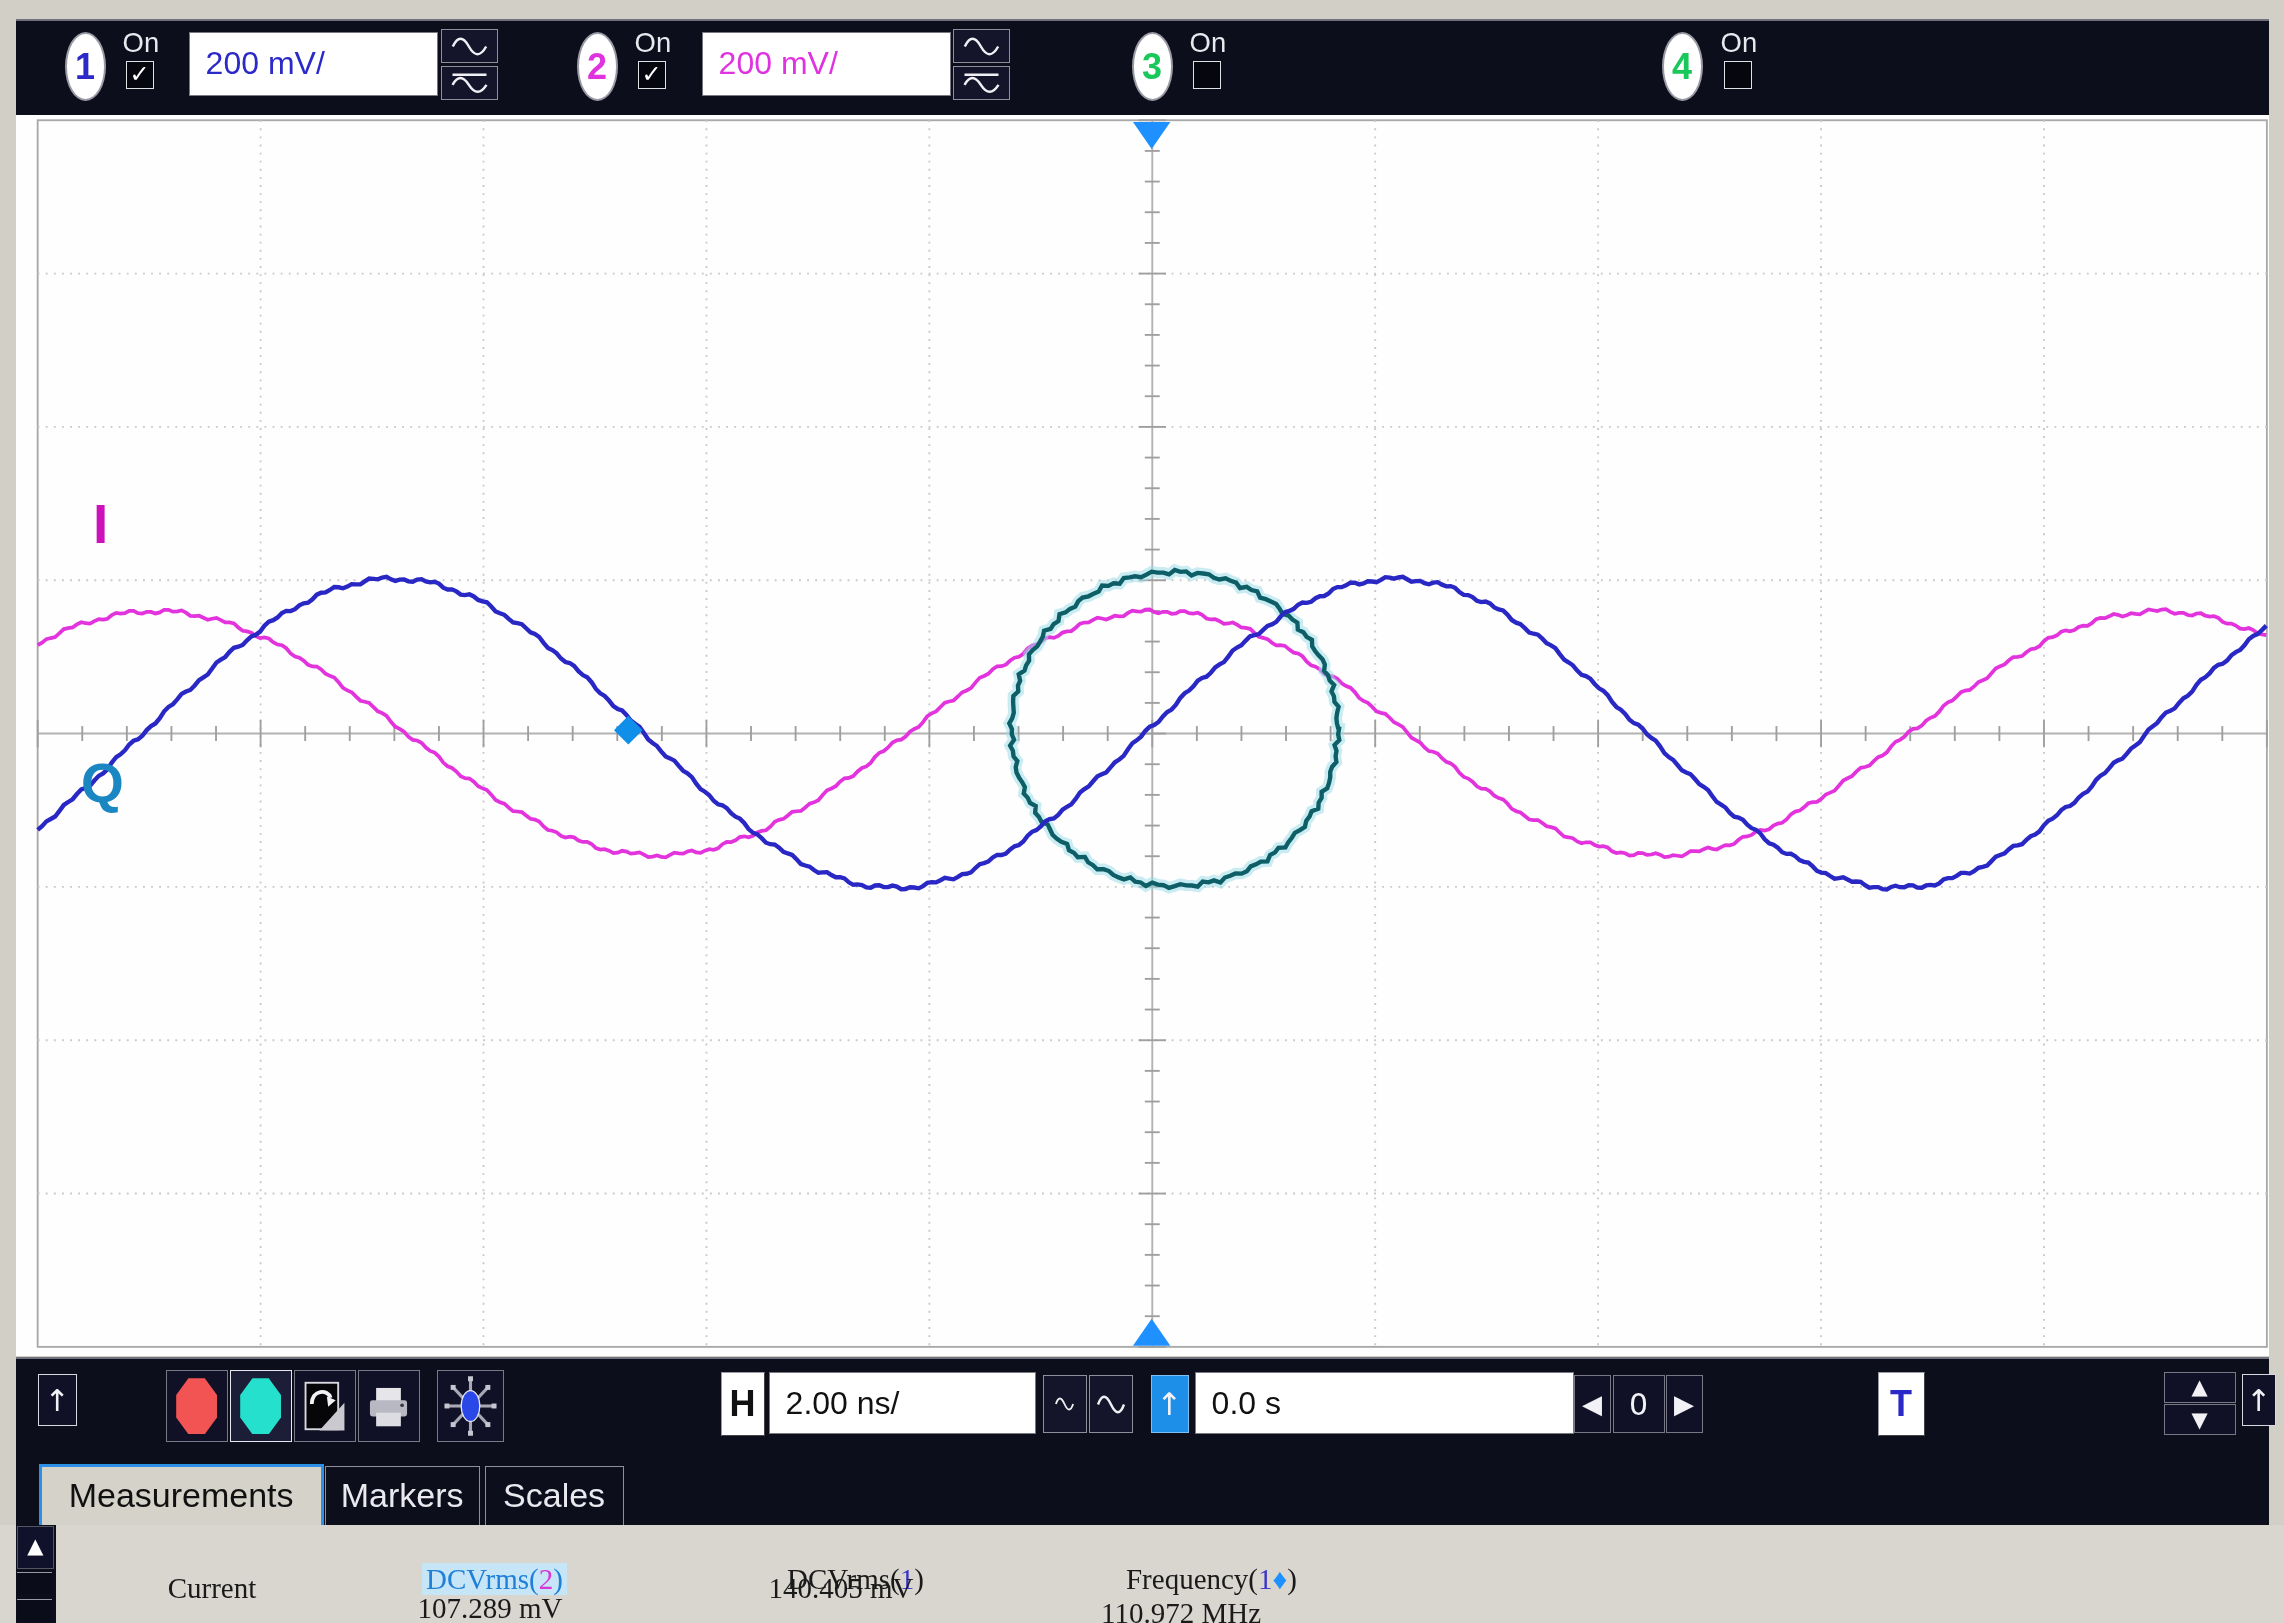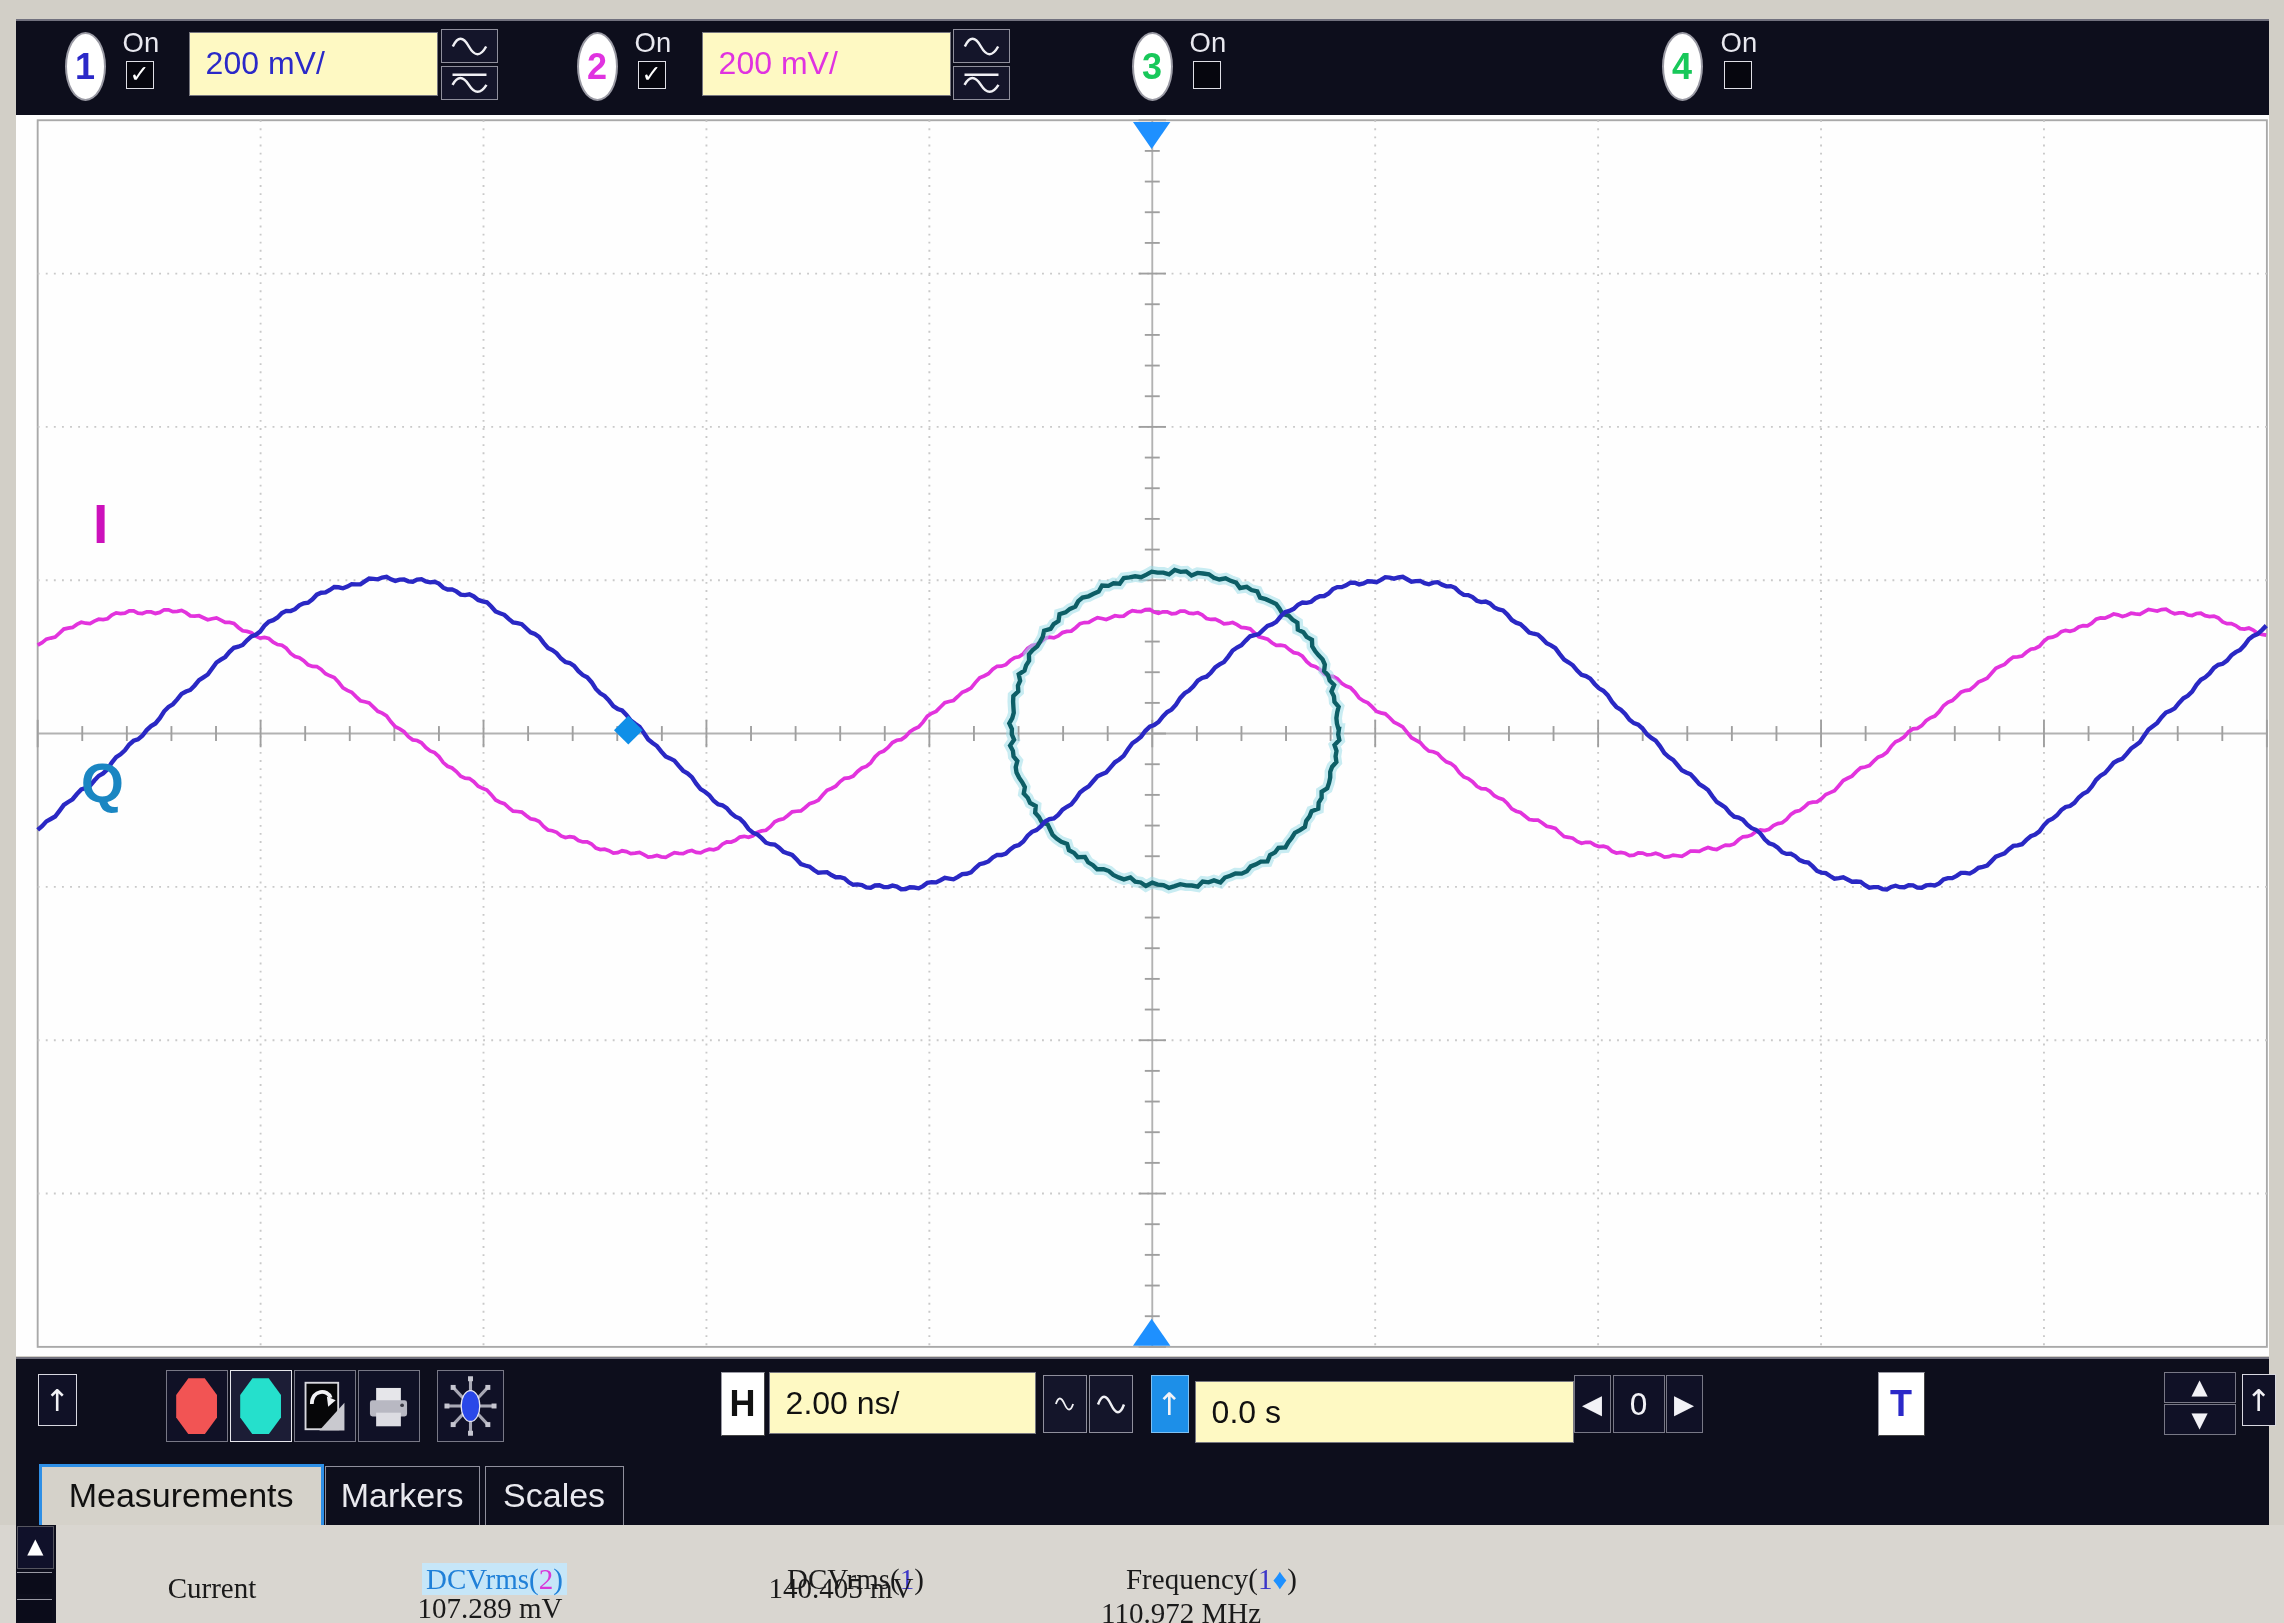--- a/index.html
+++ b/index.html
@@ -20,21 +20,21 @@
     font-size:36px;font-weight:bold;text-align:center;line-height:65px;
   }
   .c1t{color:#2b29c8;} .c2t{color:#e033e0;} .c34t{color:#18c85a;}
   .onlbl{position:absolute;top:6.2px;color:#e8e8ef;font-size:27.4px;}
   .cb{
     position:absolute;top:40px;width:26px;height:26px;background:#06060e;
     border:1.9px solid #dfdfe6;color:#fff;font-size:24px;line-height:25px;text-align:center;
     font-family:"DejaVu Sans",sans-serif;
   }
   .field{
-    position:absolute;background:#fef9c3;border:1.2px solid #77777f;
+    position:absolute;background:#ffffff;border:1.2px solid #77777f;
     font-size:32px;line-height:60px;padding-left:16px;white-space:nowrap;
   }
   .sbtn{
     position:absolute;background:#14152a;border:1.9px solid #8f8f9c;
     display:flex;align-items:center;justify-content:center;
   }
   
   .dbtn{
     position:absolute;background:#101126;border:1.9px solid #787886;
     display:flex;align-items:center;justify-content:center;
@@ -298,21 +298,21 @@
   </div>
   <div class="sbtn" style="left:1073px;top:16px;width:42px;height:56px;">
     <svg width="30" height="21" viewBox="0 0 48 34">
       <path d="M3 17 Q12 -8 24 17 Q36 42 45 17" stroke="#f0f0f4" stroke-width="4" fill="none"></path>
       </svg>
   </div>
   <div class="dbtn" style="left:1135px;top:16px;width:36px;height:56px;background:#1d8fe8;border-color:#7fc0f2;">
     <span style="font-size:31px;">↑</span>
   </div>
 
-  <div class="field" style="left:1179px;top:22px;width:361px;height:60px;color:#111;">0.0 s</div>
+  <div class="field" style="left:1179px;top:13px;width:361px;height:60px;color:#111;">0.0 s</div>
 
   <div class="dbtn" style="left:1558px;top:16px;width:35px;height:56px;">
     <span style="font-size:26px;">◀</span>
   </div>
   <div class="dbtn" style="left:1597px;top:16px;width:50px;height:56px;font-size:30px;">0</div>
   <div class="dbtn" style="left:1650px;top:16px;width:35px;height:56px;">
     <span style="font-size:26px;">▶</span>
   </div>
 
   <div class="whitebtn" style="left:1862px;top:12.5px;width:45px;height:62px;font-size:36px;line-height:62px;color:#2b29c8;">T</div>

